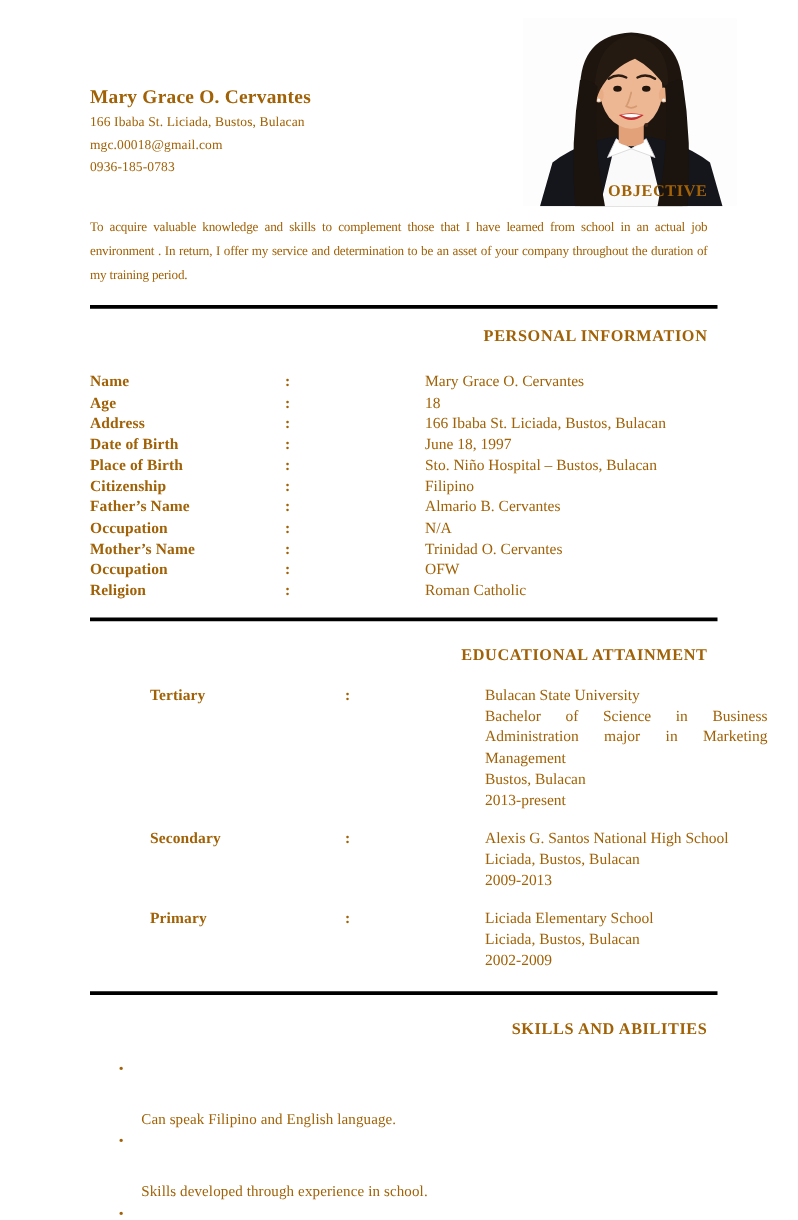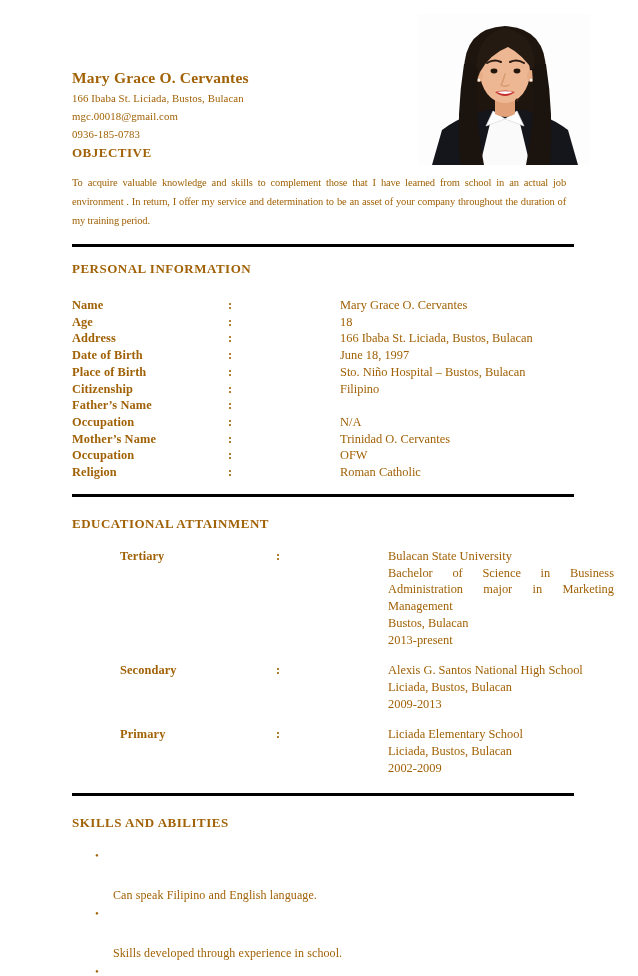--- a/index.html
+++ b/index.html
@@ -9,21 +9,21 @@
     overflow:hidden;
   }
   
   .hdr { position:absolute; left:72px; top:69px; }
   .hdr-name { font-size:15.5px; font-weight:bold; line-height:17px; margin-bottom:3px; letter-spacing:0.2px; }
   .hdr-line { font-size:10.8px; line-height:18px; letter-spacing:0.1px; }
   
   .photo { position:absolute; left:418px; top:14px; width:172px; height:151px; }
   
   .sec-head {
-    position:absolute; left:72px; width:494px; text-align:left;
+    position:absolute; left:72px; width:494px; text-align:right;
     font-weight:bold; font-size:13px; letter-spacing:0.5px; line-height:14px;
   }
   #objective-heading { top:146px; }
   #pi-heading { top:262px; }
   #edu-heading { top:517px; }
   #skills-heading { top:816px; }
   
   .objective-text {
     position:absolute; left:72px; top:174px; width:494px;
     font-size:10.5px; line-height:18.8px; letter-spacing:-0.15px;
@@ -139,20 +139,21 @@
         <span class="info-value">Sto. Niño Hospital – Bustos, Bulacan</span>
       </div>
       <div class="info-row">
         <span class="info-label">Citizenship</span>
         <span class="info-colon">:</span>
         <span class="info-value">Filipino</span>
       </div>
       <div class="info-row">
         <span class="info-label">Father’s Name</span>
         <span class="info-colon">:</span>
+        <span class="info-value">Almario B. Cervantes</span>
       </div>
       <div class="info-row">
         <span class="info-label">Occupation</span>
         <span class="info-colon">:</span>
         <span class="info-value">N/A</span>
       </div>
       <div class="info-row">
         <span class="info-label">Mother’s Name</span>
         <span class="info-colon">:</span>
         <span class="info-value">Trinidad O. Cervantes</span>

